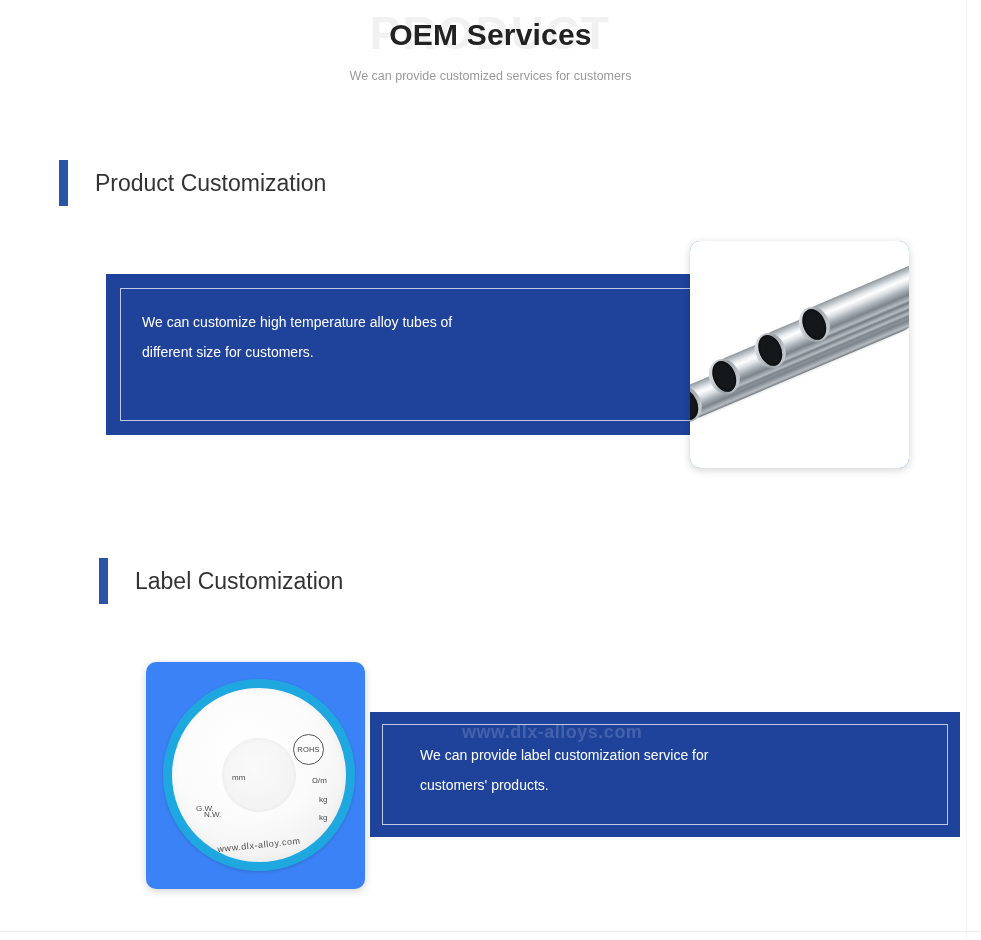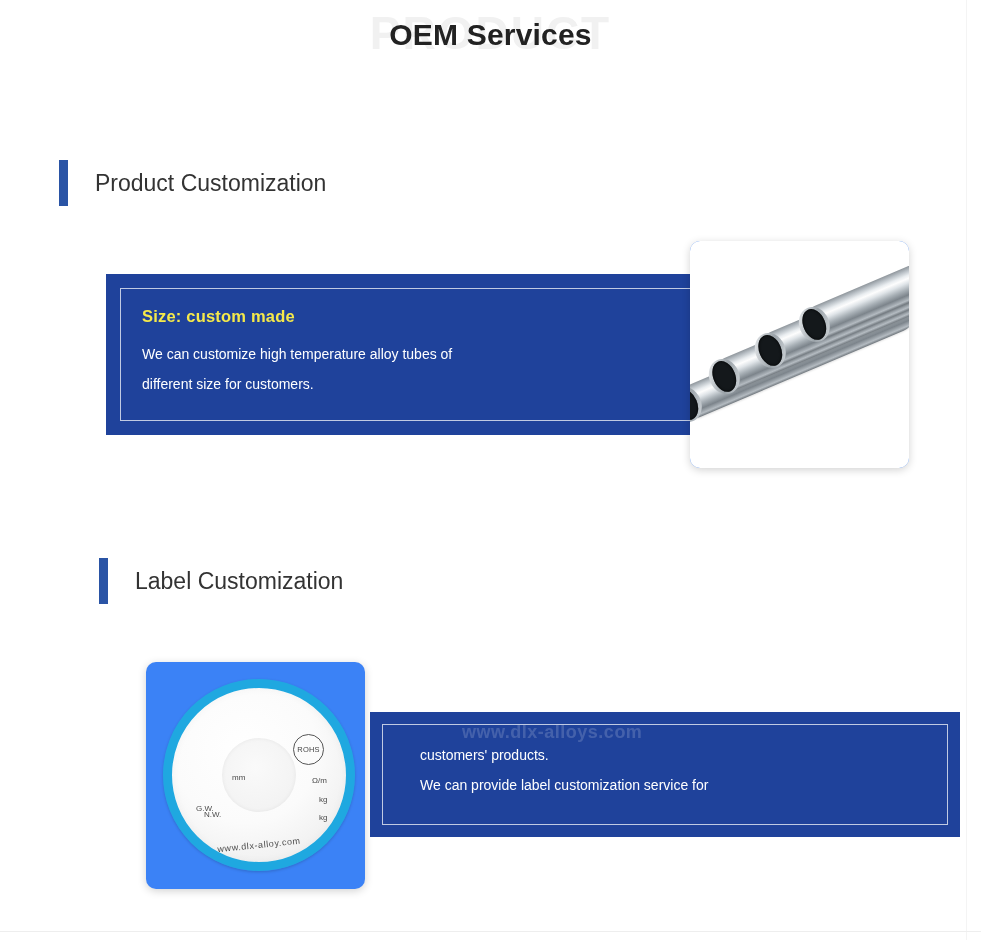--- a/index.html
+++ b/index.html
@@ -313,35 +313,35 @@
 </style>
 </head>
 <body>
 
 <div class="page-edge-right"></div>
 <div class="page-edge-bottom"></div>
 
 <div class="page-header">
   <div class="watermark-title">PRODUCT</div>
   <h1 class="page-title">OEM Services</h1>
+  <p class="page-subtitle">We can provide customized services for customers</p>
 </div>
 
 <section class="section" id="product-block">
 
   <div class="section-head">
     <div class="section-bar"></div>
     <h2 class="section-title">Product Customization</h2>
   </div>
 
   <div class="product-body">
 
     <div class="blue-panel" id="product-panel">
       <div class="inner-rule"></div>
       <div class="panel-text">
-        <p class="panel-highlight">Size: custom made</p>
         <p class="panel-line">We can customize high temperature alloy tubes of</p>
         <p class="panel-line">different size for customers.</p>
       </div>
     </div>
 
     <div class="image-card" id="tube-card">
       <div class="tube-stage">
         <div class="tube" id="tube1">
           <span class="rim"></span>
           <span class="bore"></span>
@@ -384,19 +384,19 @@
         <div class="spool-field f-kg1">kg</div>
         <div class="spool-field f-kg2">kg</div>
         <div class="spool-url">www.dlx-alloy.com</div>
       </div>
     </div>
 
     <div class="blue-panel" id="label-panel">
       <div class="inner-rule"></div>
       <div class="panel-watermark">www.dlx-alloys.com</div>
       <div class="panel-text">
+        <p class="panel-line">We can provide label customization service for</p>
         <p class="panel-line">customers' products.</p>
-        <p class="panel-line">We can provide label customization service for</p>
       </div>
     </div>
 
   </div>
 </section>
 
 </body></html>

